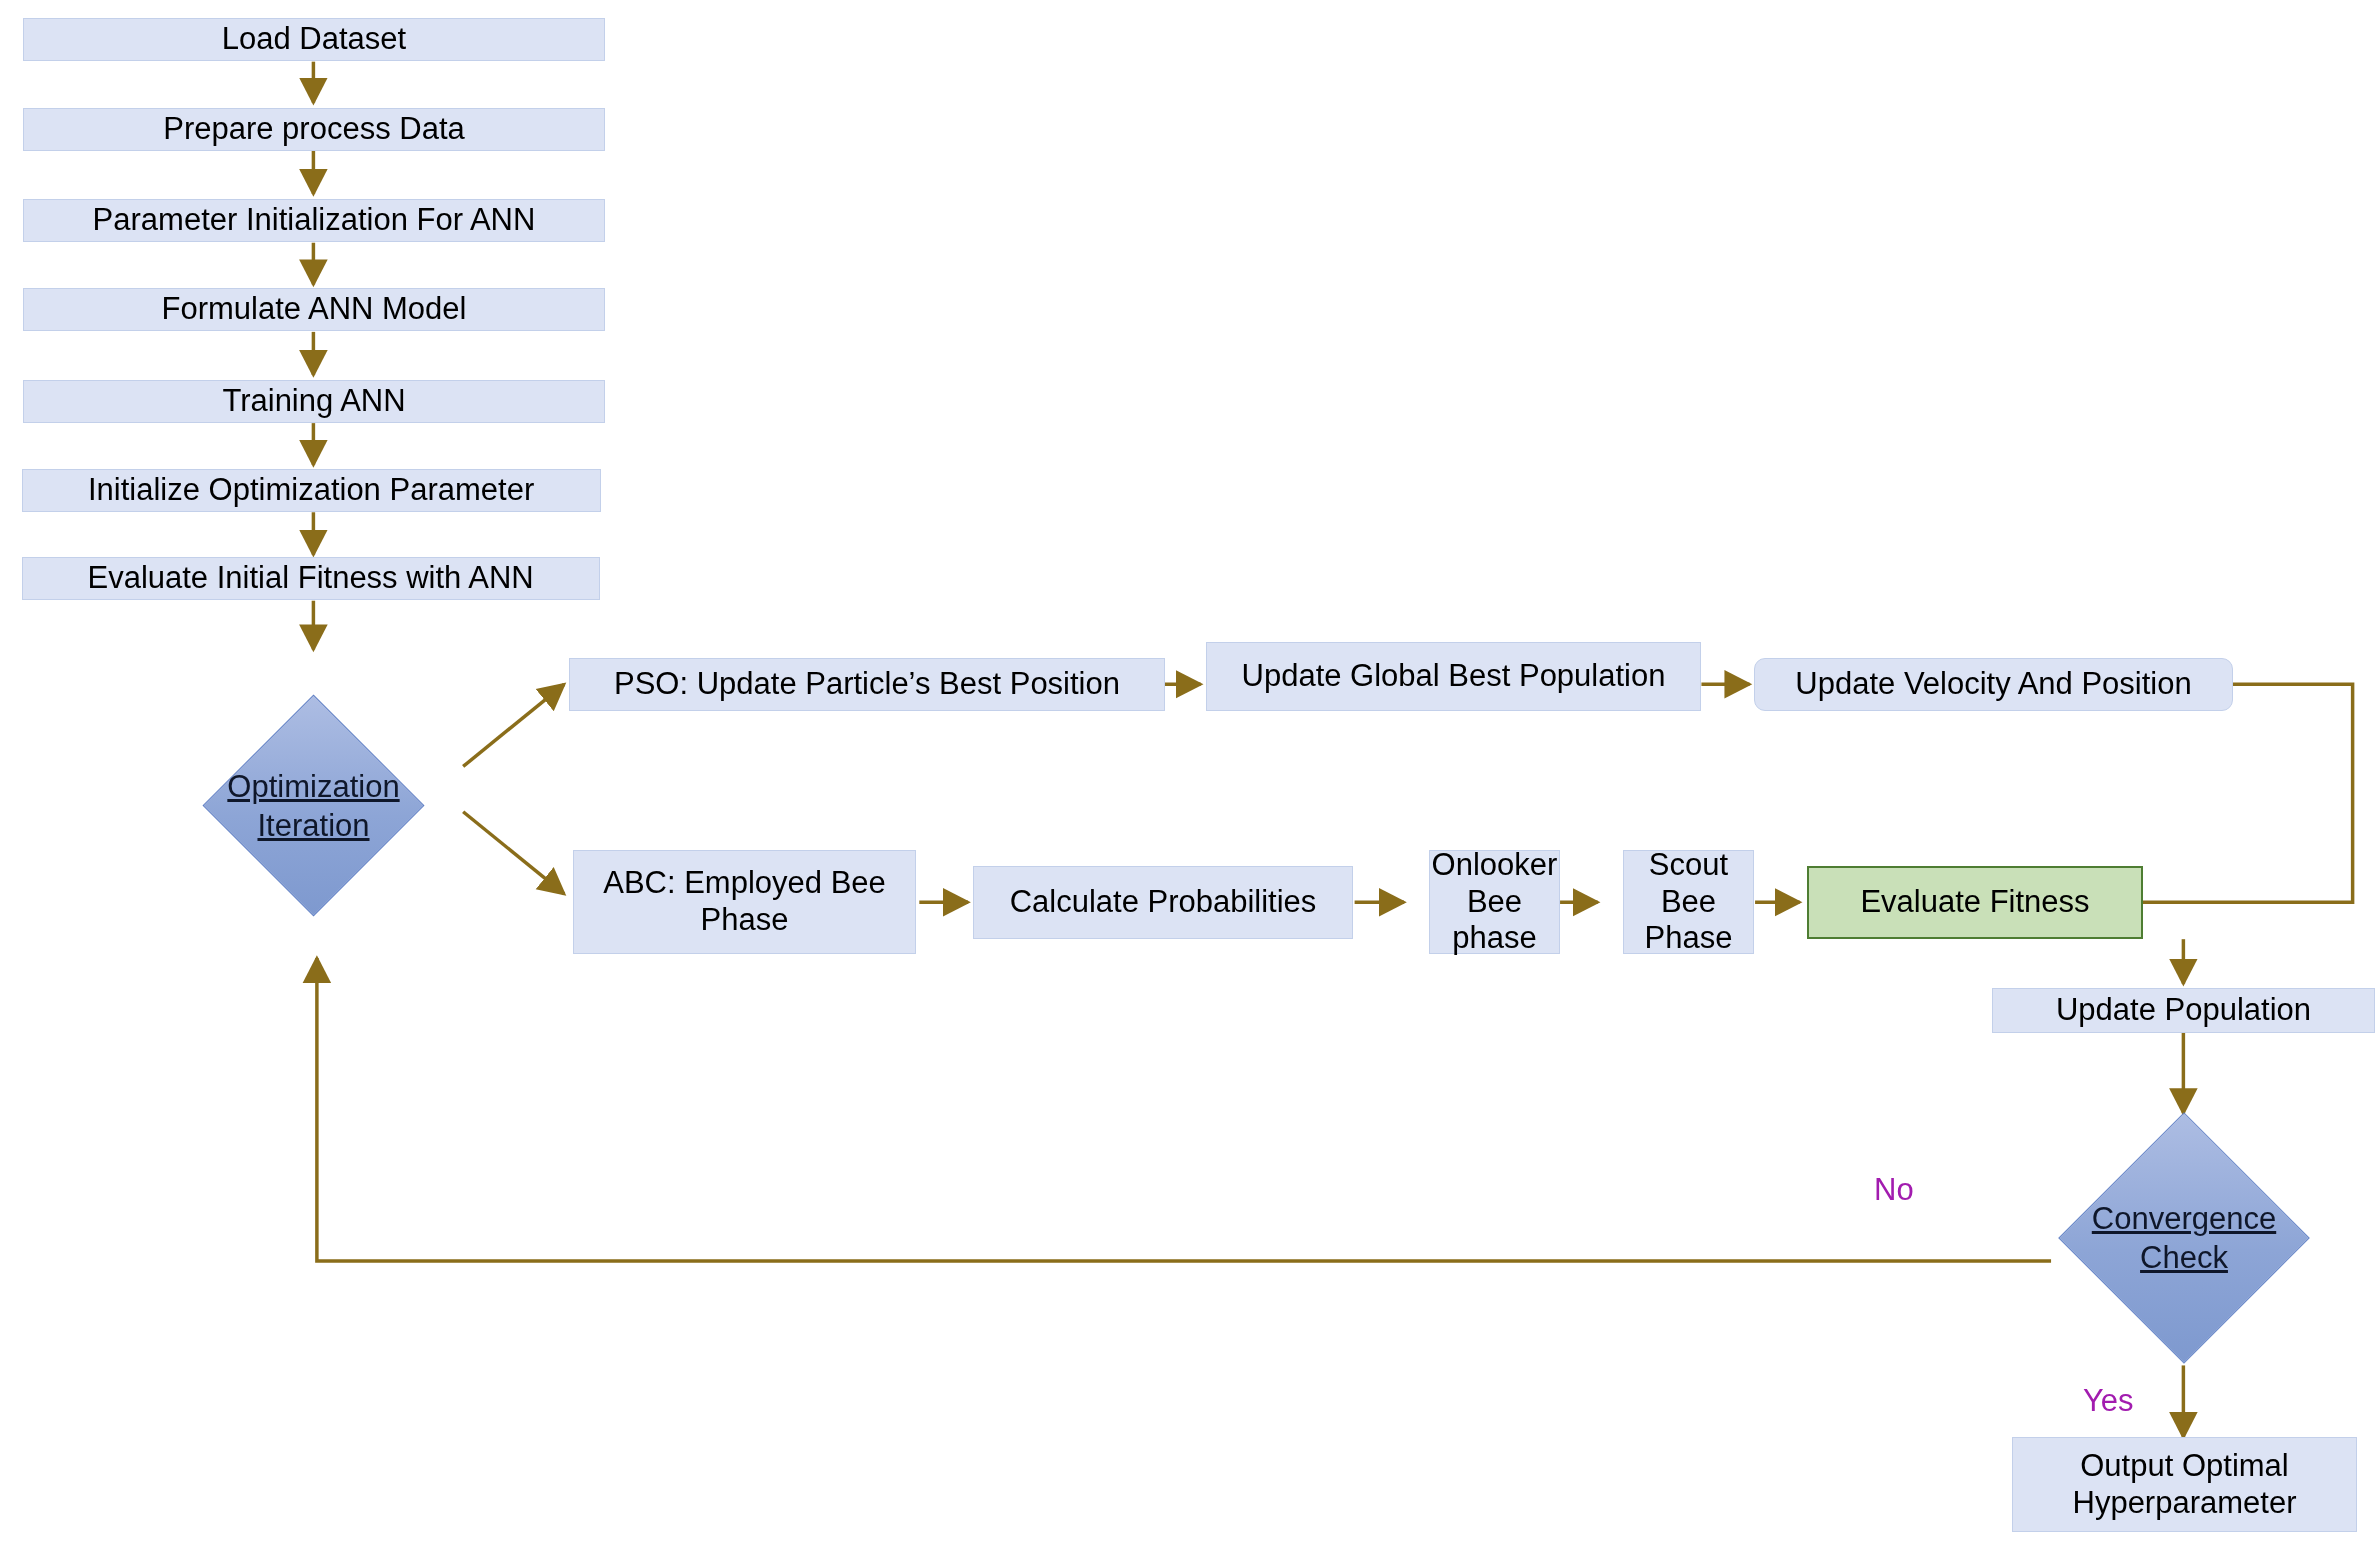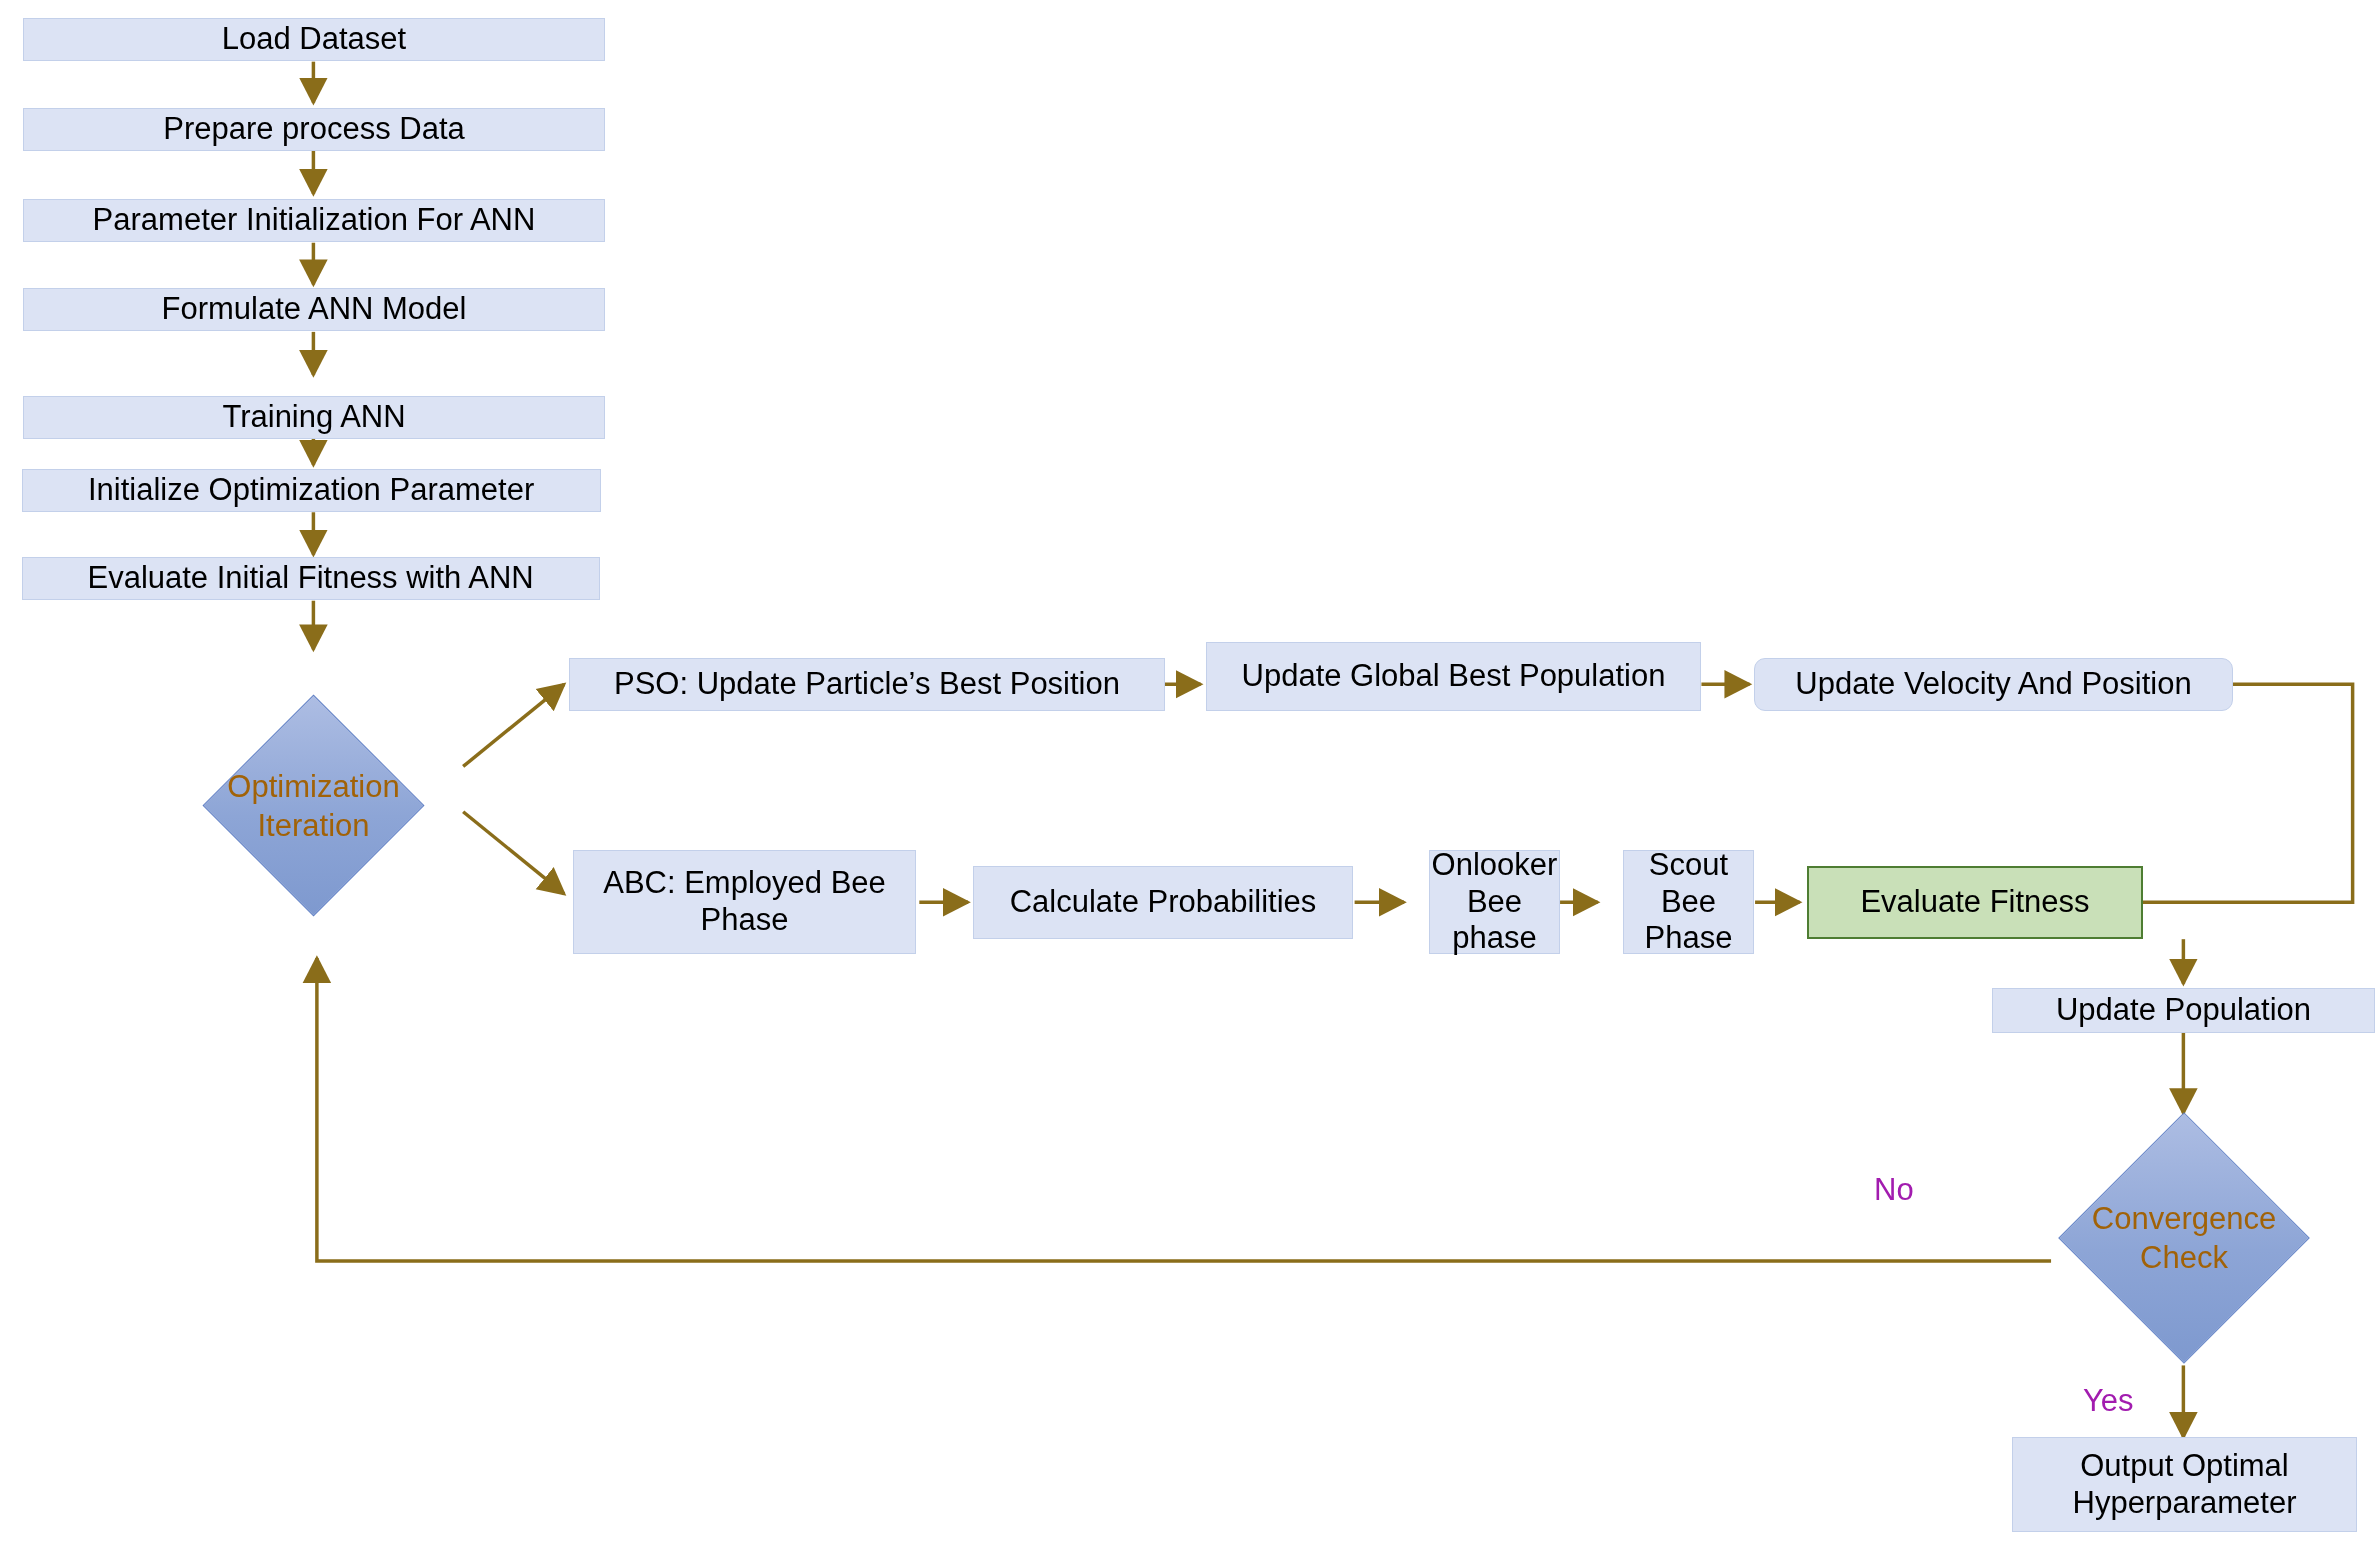--- a/index.html
+++ b/index.html
@@ -40,23 +40,24 @@
     border: 1.4px solid #5f7fc4;
     transform: rotate(45deg);
   }
   .diamond-label {
     position: absolute;
     display: flex;
     align-items: center;
     justify-content: center;
     text-align: center;
     font-size: 31px;
-    color: #a16207;
+    color: #0f172a;
     line-height: 1.25;
     pointer-events: none;
+    text-decoration: underline;
   }
   .edge-label {
     position: absolute;
     font-size: 31px;
     color: #a21caf;
     white-space: nowrap;
   }
   svg.wires {
     position: absolute;
     left: 0;
@@ -110,21 +111,21 @@
   </div>
 
   <div class="node proc" style="left:23px; top:199px; width:582px; height:43px;">
     <span>Parameter Initialization For ANN</span>
   </div>
 
   <div class="node proc" style="left:23px; top:288px; width:582px; height:43px;">
     <span>Formulate ANN Model</span>
   </div>
 
-  <div class="node proc" style="left:23px; top:380px; width:582px; height:43px;margin-top:16px;">
+  <div class="node proc" style="left:23px; top:380px; width:582px; height:43px;">
     <span>Training ANN</span>
   </div>
 
   <div class="node proc" style="left:21.6px; top:469px; width:579px; height:43px;">
     <span>Initialize Optimization Parameter</span>
   </div>
 
   <div class="node proc" style="left:21.6px; top:557px; width:578px; height:43px;">
     <span>Evaluate Initial Fitness with ANN</span>
   </div>

